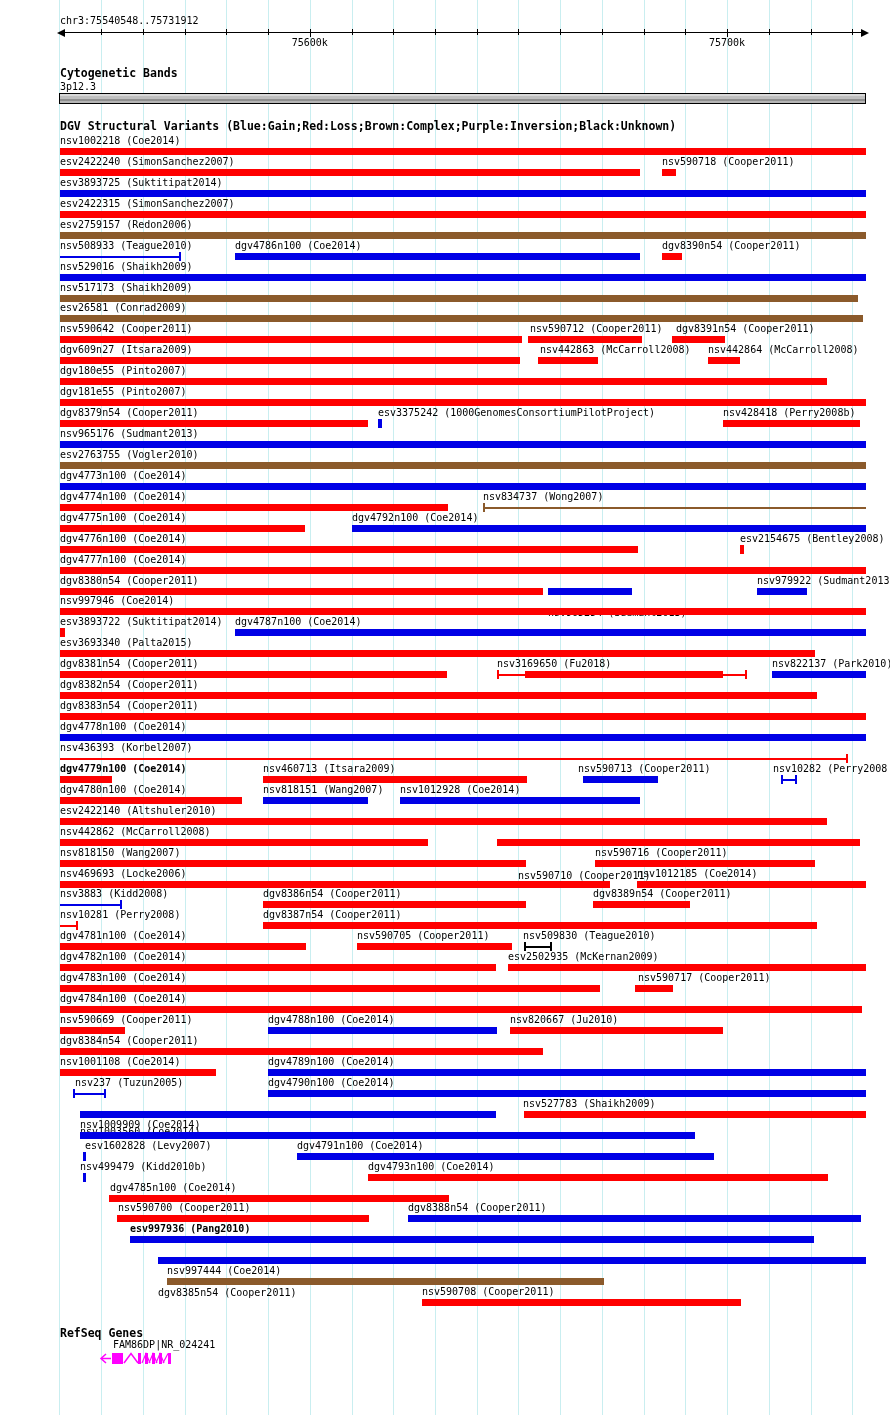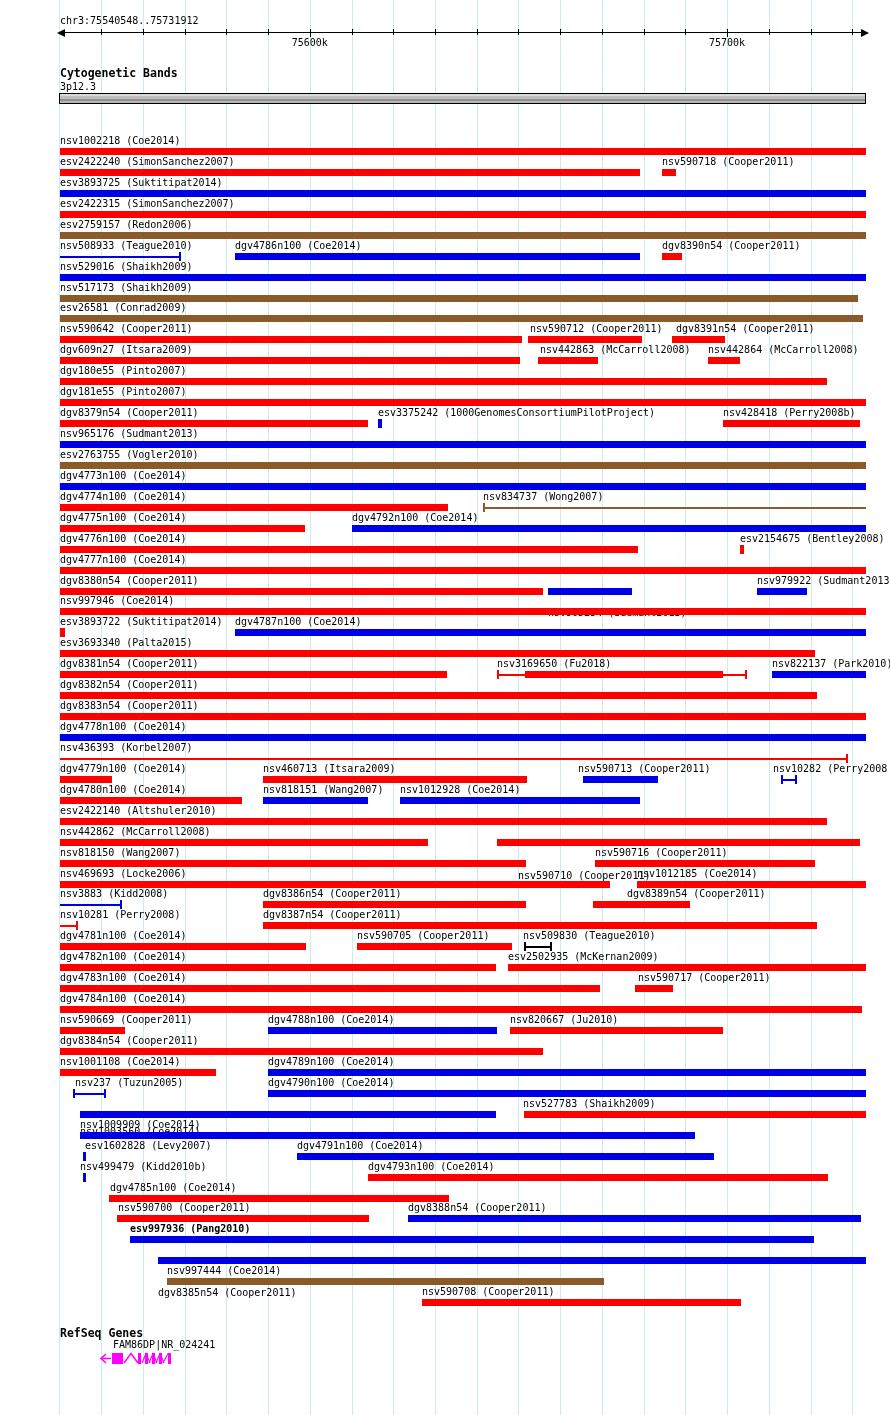--- a/index.html
+++ b/index.html
@@ -73,20 +73,21 @@
       <div class="tick" style="left: 810.54px; top: 29px; height: 6px;"></div>
       <div class="tick" style="left: 852.27px; top: 29px; height: 6px;"></div>
       <div class="tick-label" style="left: 269.78px; top: 37px;">75600k</div>
       <div class="tick-label" style="left: 687.08px; top: 37px;">75700k</div>
     </div>
 
   <div class="hdr" style="left:60px;top:67px;">Cytogenetic Bands</div>
   <div class="lbl" style="left:60px;top:81px;">3p12.3</div>
   <div class="cytoband" style="left:59px;top:93px;width:805px;height:9px;"></div>
 
+  <div class="hdr" style="left:60px;top:120px;">DGV Structural Variants (Blue:Gain;Red:Loss;Brown:Complex;Purple:Inversion;Black:Unknown)</div>
   <div id="dgv-rows">
       <div class="abs" style="left: 0px; top: 0px;">
         <div class="lbl" style="left: 60px; top: 135px;">nsv1002218 (Coe2014)</div>
         <div class="bar" style="left: 60px; top: 148px; width: 806px; height: 7px; background: rgb(255, 0, 0);"></div>
       </div>
       <div class="abs" style="left: 0px; top: 0px;">
         <div class="lbl" style="left: 60px; top: 155.93px;">esv2422240 (SimonSanchez2007)</div>
         <div class="lbl" style="left: 662px; top: 155.93px;">nsv590718 (Cooper2011)</div>
         <div class="bar" style="left: 60px; top: 168.93px; width: 580px; height: 7px; background: rgb(255, 0, 0);"></div>
         <div class="bar" style="left: 662px; top: 168.93px; width: 14px; height: 7px; background: rgb(255, 0, 0);"></div>
@@ -235,21 +236,21 @@
       <div class="abs" style="left: 0px; top: 0px;">
         <div class="lbl" style="left: 60px; top: 721.04px;">dgv4778n100 (Coe2014)</div>
         <div class="bar" style="left: 60px; top: 734.04px; width: 806px; height: 7px; background: rgb(0, 0, 230);"></div>
       </div>
       <div class="abs" style="left: 0px; top: 0px;">
         <div class="lbl" style="left: 60px; top: 741.97px;">nsv436393 (Korbel2007)</div>
         <div class="bar" style="left: 60px; top: 757.97px; width: 788px; height: 2px; background: rgb(255, 0, 0);"></div>
         <div class="bar" style="left: 846px; top: 753.97px; width: 2px; height: 9px; background: rgb(255, 0, 0);"></div>
       </div>
       <div class="abs" style="left: 0px; top: 0px;">
-        <div class="lbl" style="left: 60px; top: 762.9px;">dgv4779n100 (Coe2014)</div>
+        <div class="lbl" style="left: 60px; top: 762.9px; font-weight: bold;">dgv4779n100 (Coe2014)</div>
         <div class="lbl" style="left: 263px; top: 762.9px;">nsv460713 (Itsara2009)</div>
         <div class="lbl" style="left: 578px; top: 762.9px;">nsv590713 (Cooper2011)</div>
         <div class="lbl" style="left: 773px; top: 762.9px;">nsv10282 (Perry2008</div>
         <div class="bar" style="left: 60px; top: 775.9px; width: 52px; height: 7px; background: rgb(255, 0, 0);"></div>
         <div class="bar" style="left: 263px; top: 775.9px; width: 264px; height: 7px; background: rgb(255, 0, 0);"></div>
         <div class="bar" style="left: 583px; top: 775.9px; width: 75px; height: 7px; background: rgb(0, 0, 230);"></div>
         <div class="bar" style="left: 781px; top: 778.9px; width: 16px; height: 2px; background: rgb(0, 0, 230);"></div>
         <div class="bar" style="left: 795px; top: 774.9px; width: 2px; height: 9px; background: rgb(0, 0, 230);"></div>
         <div class="bar" style="left: 781px; top: 774.9px; width: 2px; height: 9px; background: rgb(0, 0, 230);"></div>
       </div>
@@ -279,21 +280,21 @@
       </div>
       <div class="abs" style="left: 0px; top: 0px;">
         <div class="lbl" style="left: 60px; top: 867.55px;">nsv469693 (Locke2006)</div>
         <div class="lbl" style="left: 637px; top: 867.55px;">nsv1012185 (Coe2014)</div>
         <div class="bar" style="left: 60px; top: 880.55px; width: 550px; height: 7px; background: rgb(255, 0, 0);"></div>
         <div class="bar" style="left: 637px; top: 880.55px; width: 229px; height: 7px; background: rgb(255, 0, 0);"></div>
       </div>
       <div class="abs" style="left: 0px; top: 0px;">
         <div class="lbl" style="left: 60px; top: 888.48px;">nsv3883 (Kidd2008)</div>
         <div class="lbl" style="left: 263px; top: 888.48px;">dgv8386n54 (Cooper2011)</div>
-        <div class="lbl" style="left: 627px; top: 888.48px;">dgv8389n54 (Cooper2011)</div>
+        <div class="lbl" style="left: 593px; top: 888.48px;">dgv8389n54 (Cooper2011)</div>
         <div class="bar" style="left: 60px; top: 904.48px; width: 62px; height: 2px; background: rgb(0, 0, 230);"></div>
         <div class="bar" style="left: 120px; top: 900.48px; width: 2px; height: 9px; background: rgb(0, 0, 230);"></div>
         <div class="bar" style="left: 263px; top: 901.48px; width: 263px; height: 7px; background: rgb(255, 0, 0);"></div>
         <div class="bar" style="left: 593px; top: 901.48px; width: 97px; height: 7px; background: rgb(255, 0, 0);"></div>
       </div>
       <div class="abs" style="left: 0px; top: 0px;">
         <div class="lbl" style="left: 60px; top: 909.41px;">nsv10281 (Perry2008)</div>
         <div class="lbl" style="left: 263px; top: 909.41px;">dgv8387n54 (Cooper2011)</div>
         <div class="bar" style="left: 60px; top: 925.41px; width: 18px; height: 2px; background: rgb(255, 0, 0);"></div>
         <div class="bar" style="left: 76px; top: 921.41px; width: 2px; height: 9px; background: rgb(255, 0, 0);"></div>

